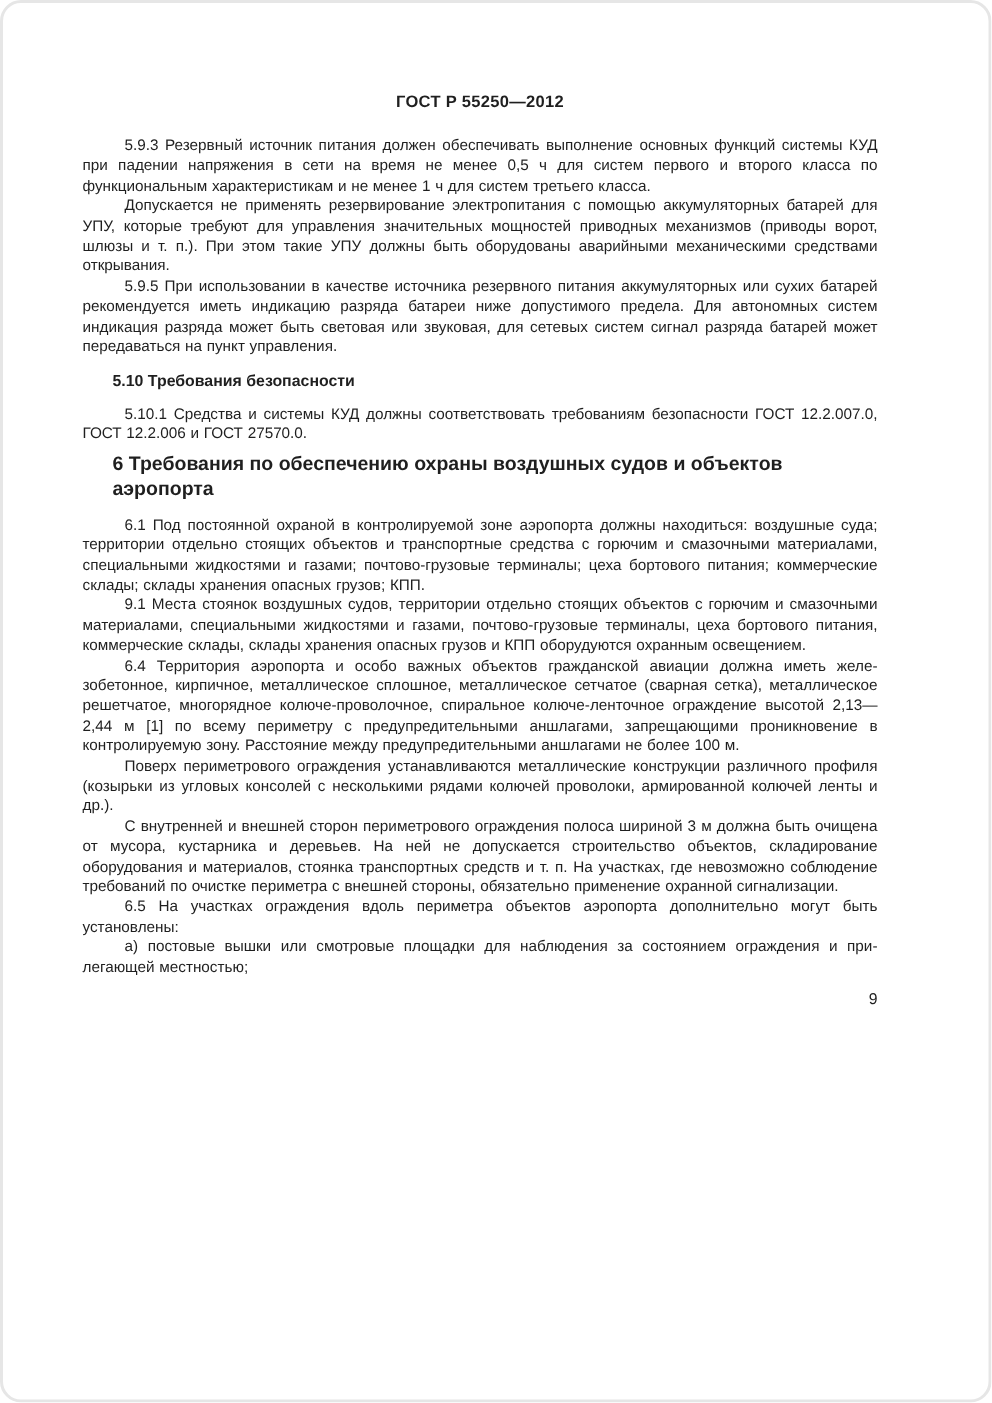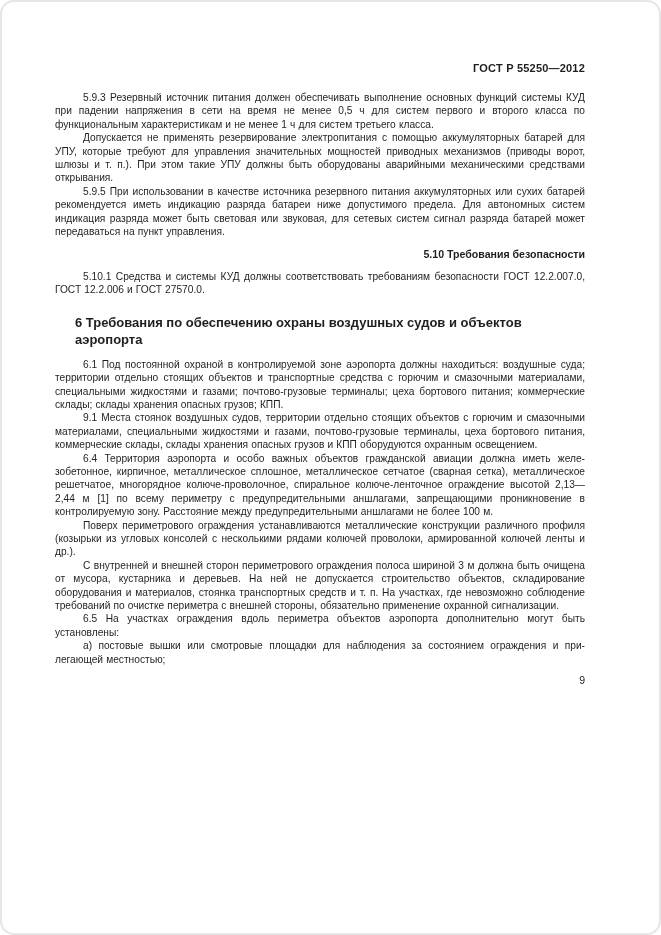--- a/index.html
+++ b/index.html
@@ -21,42 +21,41 @@
   }
   .page-inner {
     position: absolute;
     top: 60px;
     left: 53px;
     width: 530px;
   }
   .doc-header {
     font-size: 11px;
     font-weight: bold;
-    text-align: right;
+    text-align: center;
     line-height: 13px;
     margin: 0 0 16px 0;
     letter-spacing: 0.2px;
   }
   .para {
     margin: 0;
     font-size: 10.2px;
     line-height: 13.4px;
     text-align: justify;
     text-indent: 28px;
     word-spacing: 0.3px;
   }
   .subheading {
     margin: 10px 0 8px 20px;
     font-size: 10.6px;
     line-height: 13.4px;
     font-weight: bold;
-    text-align: right;
   }
   .section-heading {
-    margin: 17px 0 10px 20px;
+    margin: 3px 0 10px 20px;
     max-width: 502px;
     font-size: 13px;
     line-height: 17px;
     font-weight: bold;
   }
   .page-number {
     margin: 8px 0 0 0;
     font-size: 10.5px;
     line-height: 13px;
     text-align: right;

